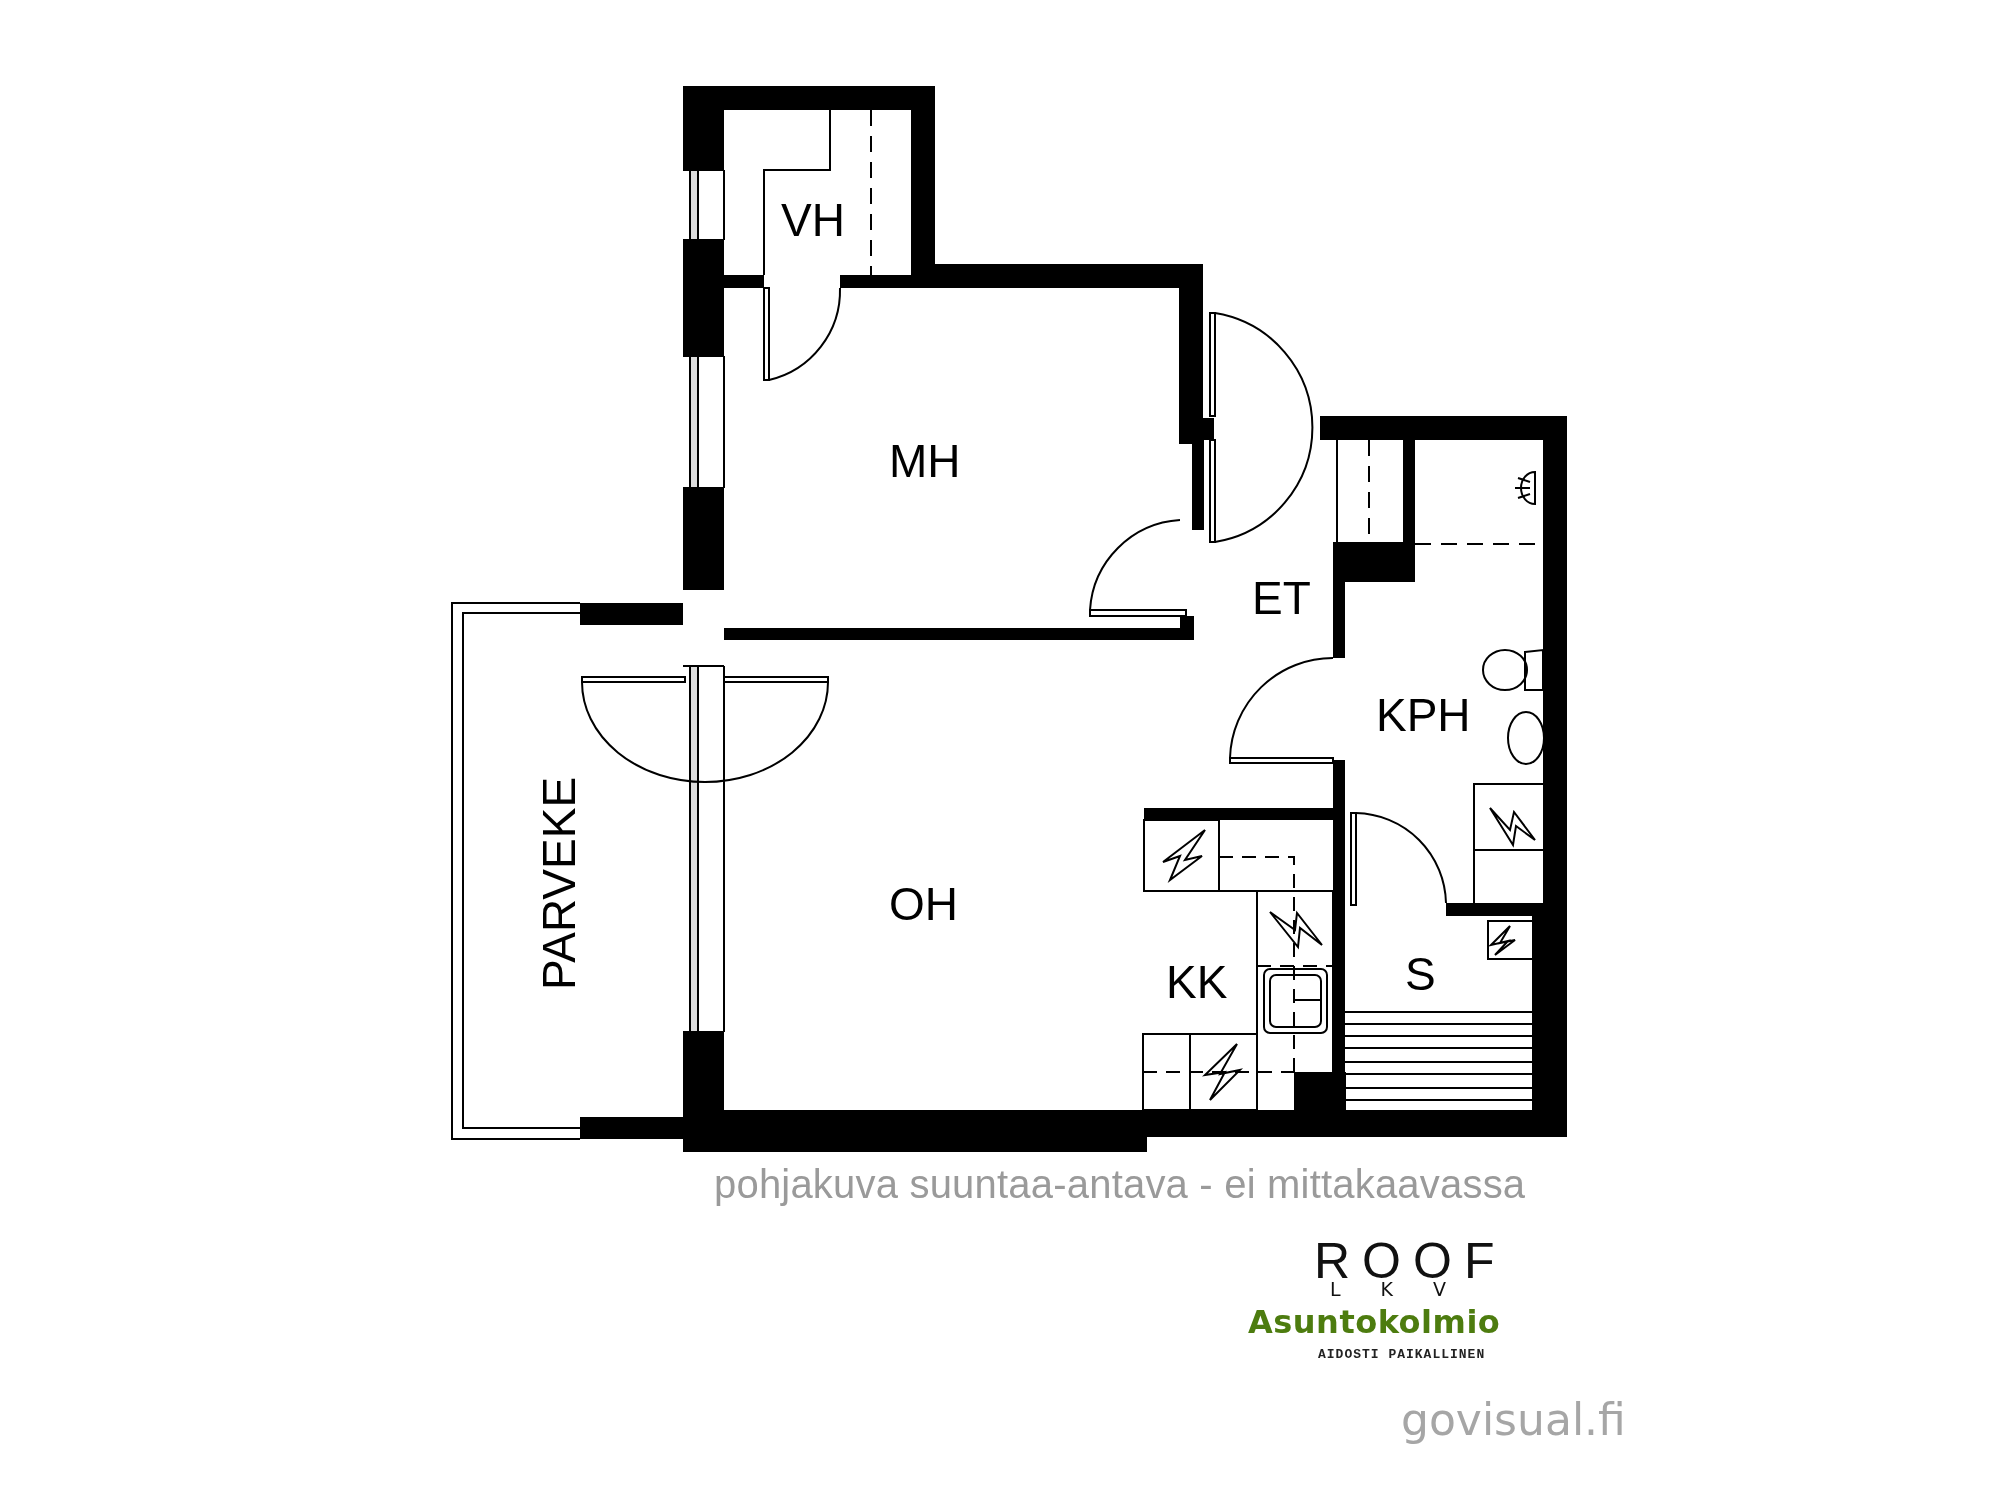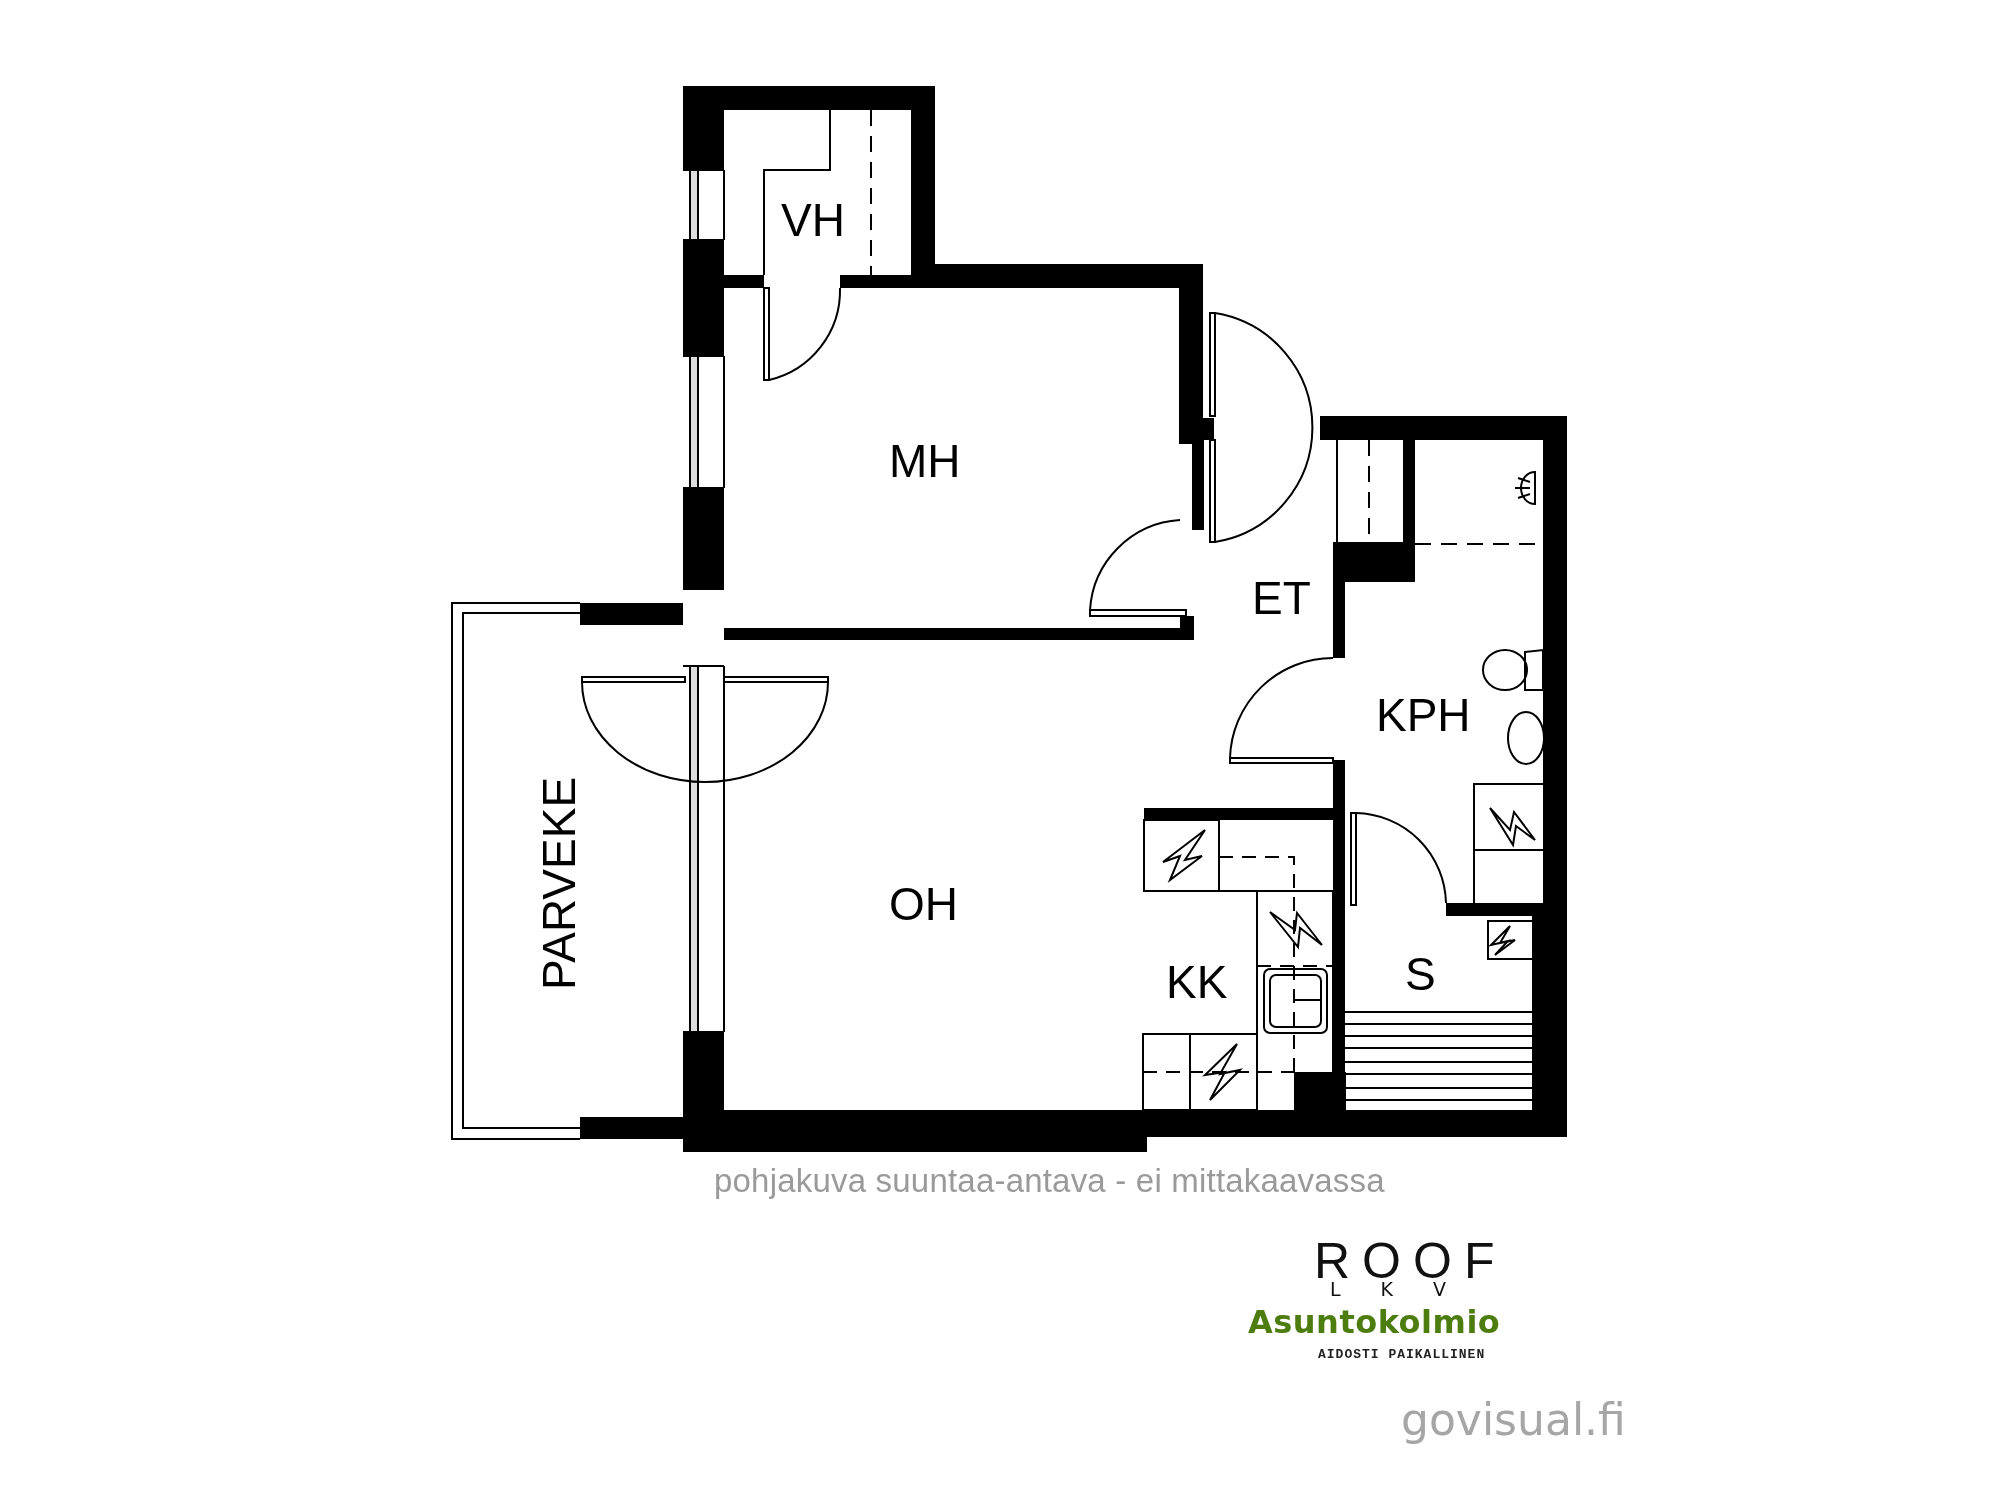--- a/index.html
+++ b/index.html
@@ -1,19 +1,19 @@
 <!DOCTYPE html>
 <html><head>
 <meta charset="utf-8">
 <style>
   html, body { margin: 0; padding: 0; background: #ffffff; }
   body { width: 2000px; height: 1500px; position: relative; overflow: hidden; font-family: "Liberation Sans", sans-serif; }
   #plan { position: absolute; left: 0; top: 0; width: 2000px; height: 1500px; }
   .room-label { font-family: "Liberation Sans", sans-serif; font-size: 46px; fill: #000; }
-  .disclaimer { position: absolute; left: 714px; top: 1162px; font-size: 33px; color: #9a9a9a; font-family: "Liberation Sans", sans-serif; letter-spacing: 0.2px; white-space: nowrap; }
+  .disclaimer { position: absolute; left: 714px; top: 1162px; font-size: 40px; color: #9a9a9a; font-family: "Liberation Sans", sans-serif; letter-spacing: 0.2px; white-space: nowrap; }
   .roof { position: absolute; left: 1294px; top: 1236px; font-size: 50px; color: #111; font-family: Liberation Sans, sans-serif; letter-spacing: 12px; font-weight: 300; line-height: 1; margin-left: 20px; }
   .roof-sub { position: absolute; left: 1330px; top: 1280px; font-size: 19px; color: #111; font-family: "DejaVu Sans", sans-serif; letter-spacing: 40px; line-height: 1; }
   .asunto { position: absolute; left: 1248px; top: 1306px; font-size: 32px; font-weight: bold; color: #4d7c0f; font-family: "DejaVu Sans", sans-serif; letter-spacing: 0.5px; line-height: 1; }
   .asunto-sub { position: absolute; left: 1318px; top: 1348px; font-size: 13px; font-weight: bold; color: #222; font-family: Liberation Mono, monospace; letter-spacing: 1px; line-height: 1; }
   .govisual { position: absolute; left: 1401px; top: 1398px; font-size: 44px; color: #a6a6a6; font-family: "DejaVu Sans", sans-serif; line-height: 1; }
 </style>
 </head>
 <body>
 
 <svg id="plan" viewBox="0 0 2000 1500" xmlns="http://www.w3.org/2000/svg">

